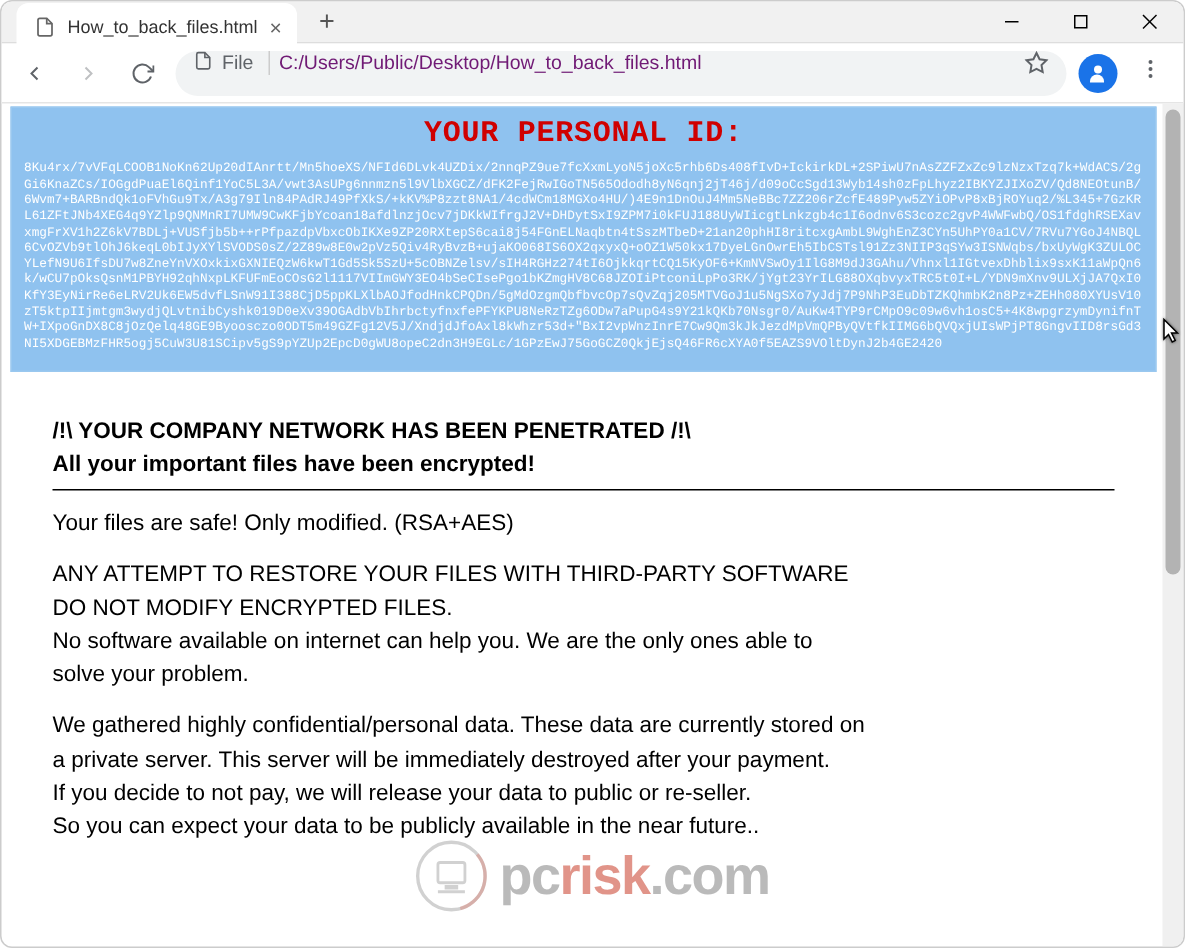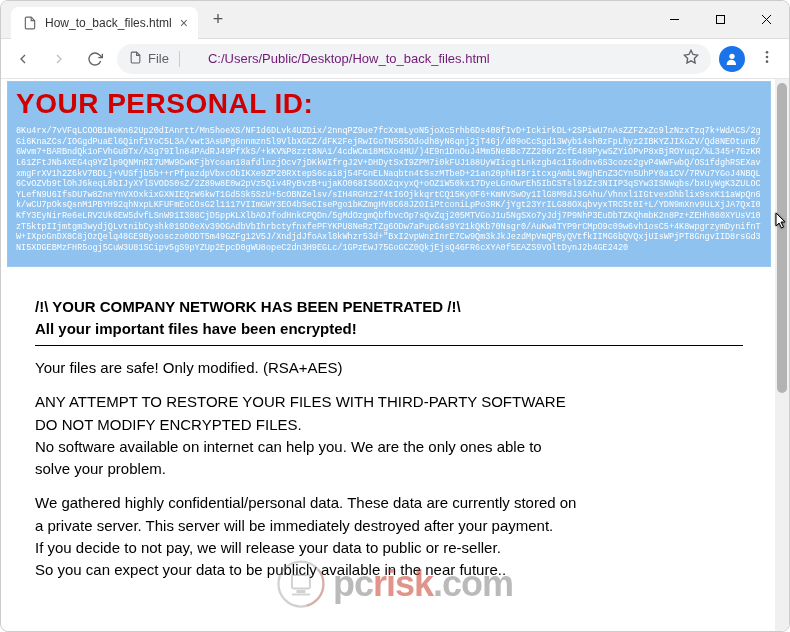--- a/index.html
+++ b/index.html
@@ -18,21 +18,21 @@
 .window-frame {
   width: 100%;
   height: 100%;
   border: 1px solid #ccc;
   border-radius: 8px;
   overflow: hidden;
   display: flex;
   flex-direction: column;
 }
 .titlebar {
-  height: 38px;
+  height: 28px;
   background: #f1f1f1;
   display: flex;
   align-items: center;
   border-bottom: 1px solid #ddd;
 }
 .tab {
   display: flex;
   align-items: center;
   background: #fff;
   border-radius: 8px 8px 0 0;
@@ -96,23 +96,23 @@
   cursor: pointer;
   color: #5f6368;
 }
 .nav-btn svg { width: 16px; height: 16px; }
 .address-bar {
   flex: 1;
   height: 30px;
   background: #f1f3f4;
   border-radius: 15px;
   display: flex;
-  align-items: center;
+  align-items: flex-start;
   padding: 0 12px;
-  gap: 28px;
+  gap: 6px;
   font-size: 13px;
   color: #5f6368;
 }
 .url-pill {
   border-right: 1px solid #ccc;
   padding-right: 10px;
   display:flex;
   align-items:center;
   gap:6px;
 }
@@ -169,24 +169,24 @@
   background: #b3b3b3;
   border-radius: 5px;
 }
 .id-block {
   background: #8fc2ef;
   border: 1px solid #9ac8ef;
   padding: 4px 8px 12px 8px;
   margin-top: 2px;
 }
 .id-title {
-  text-align: left;
+  text-align: center;
   color: #d00000;
-  font-family: Liberation Sans, sans-serif;
-  font-size: 28px;
+  font-family: Liberation Mono, monospace;
+  font-size: 20px;
   font-weight: bold;
   margin: 2px 0 6px 0;
   letter-spacing: 0.5px;
 }
 .id-hex {
   color: #fff;
   font-family: Liberation Mono, monospace;
   font-size: 8.5px;
   line-height: 1.25;
   word-break: break-all;

